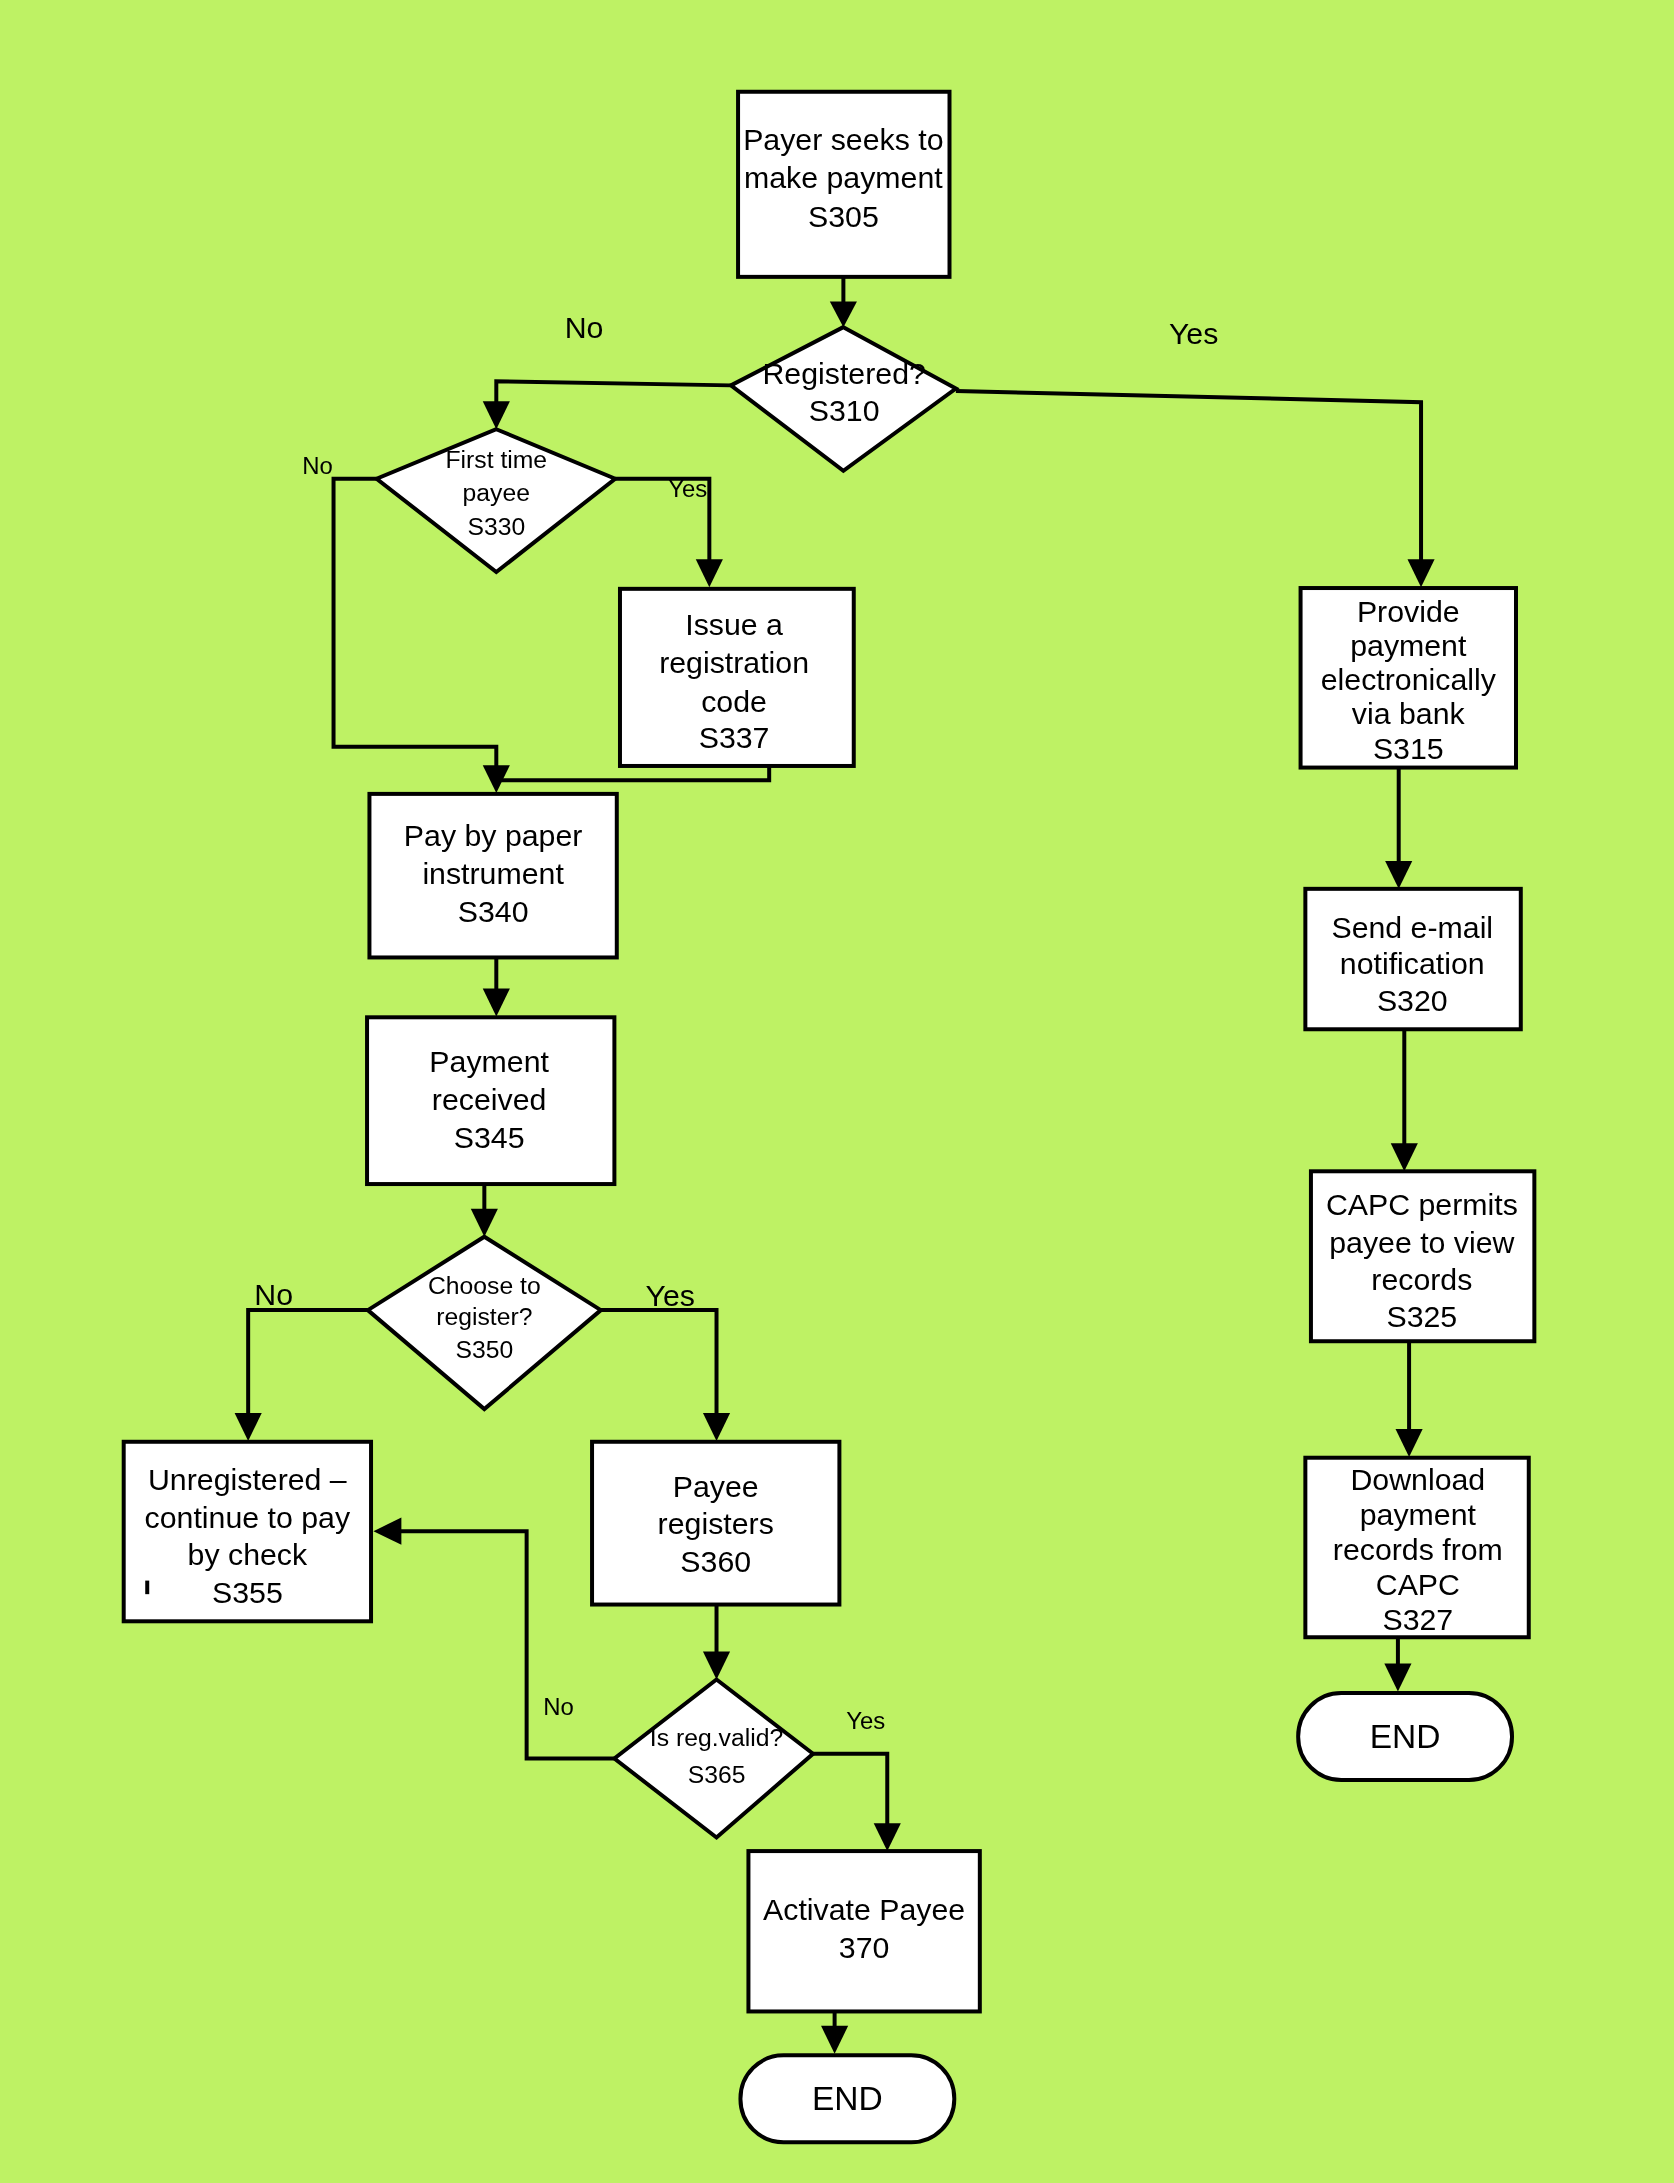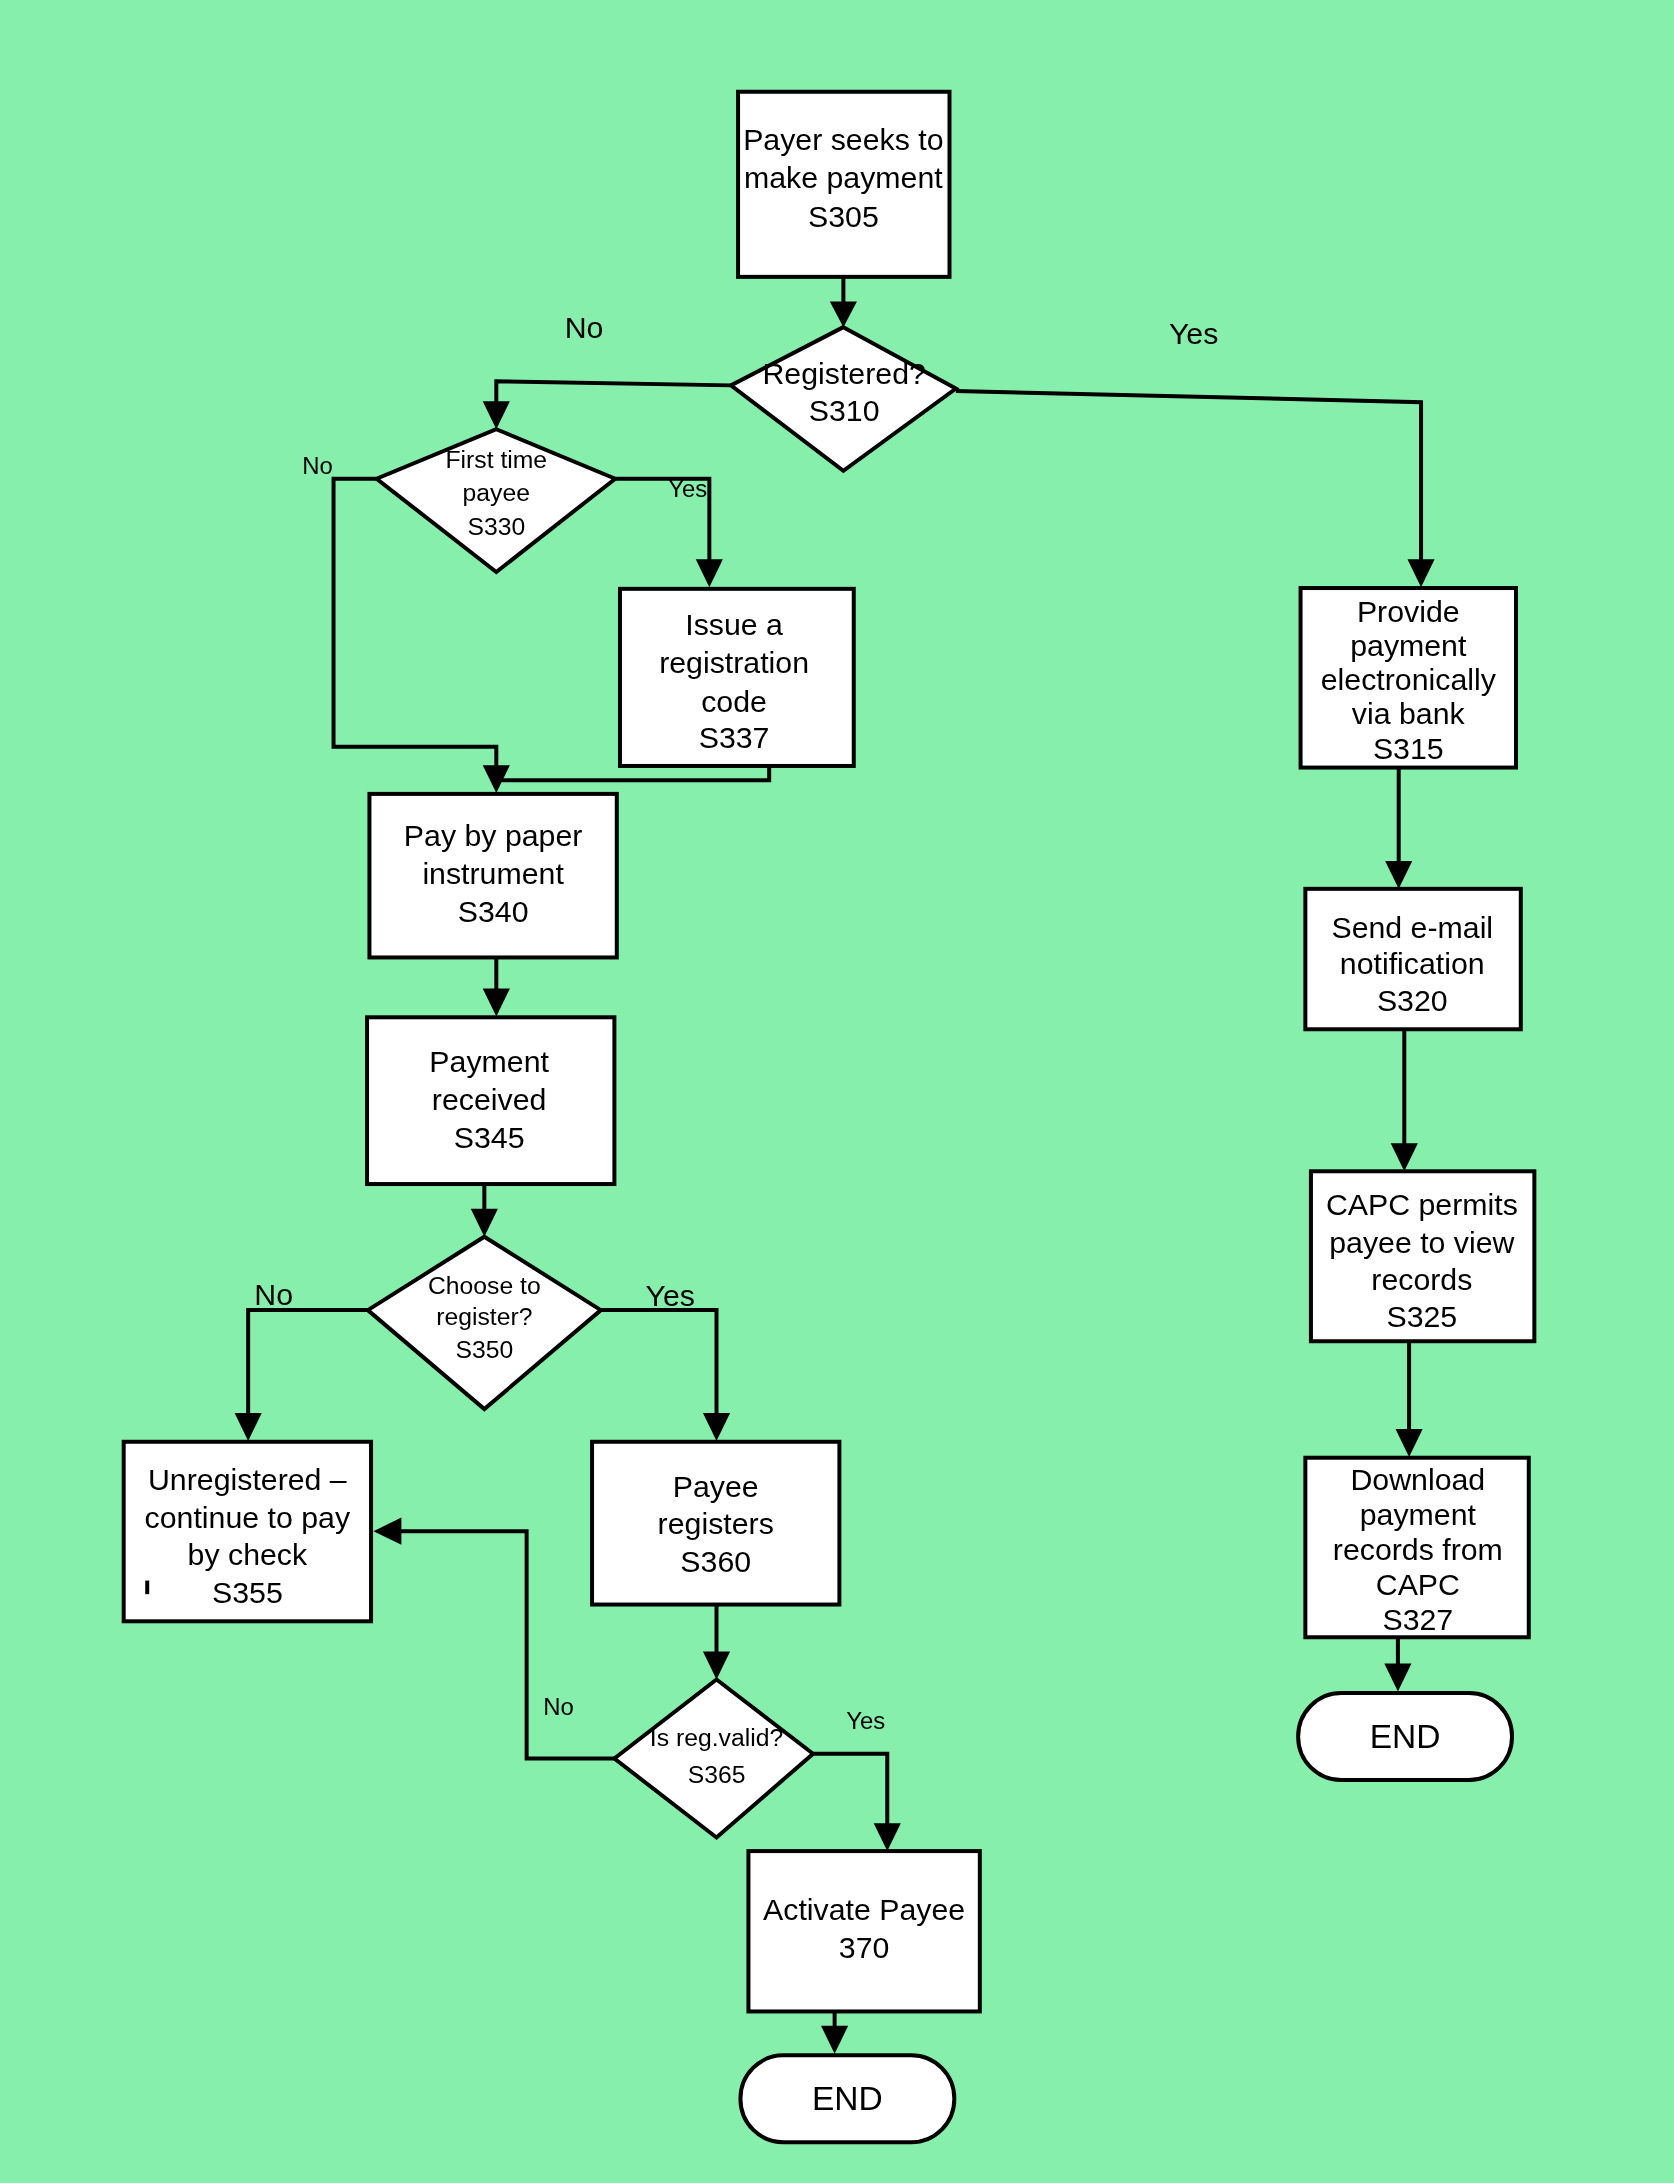--- a/index.html
+++ b/index.html
@@ -10,21 +10,21 @@
   body {
     width: 1674px;
     height: 2183px;
     font-family: "Liberation Sans", sans-serif;
     overflow: hidden;
   }
   #flow-root {
     position: relative;
     width: 1674px;
     height: 2183px;
-    background: #86efac;
+    background: #bef264;
   }
   svg.flow {
     position: absolute;
     top: 0;
     left: 0;
     width: 1674px;
     height: 2183px;
     display: block;
   }
   .shape-stroke {

